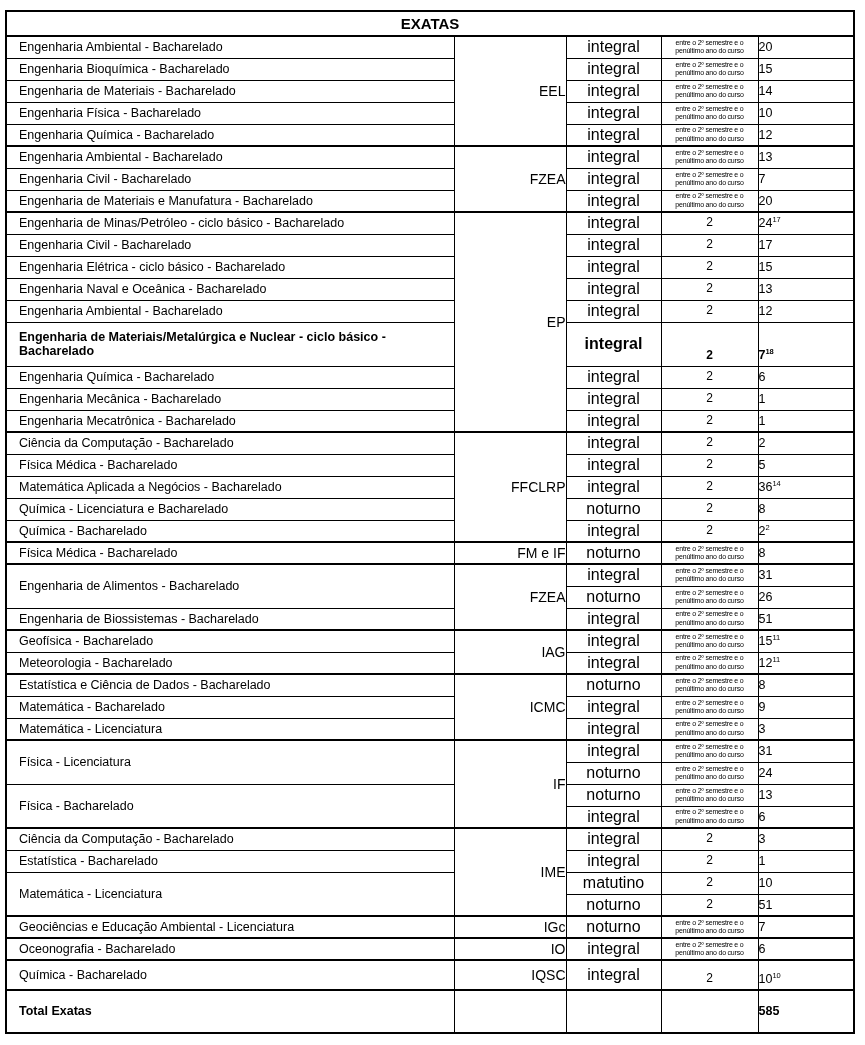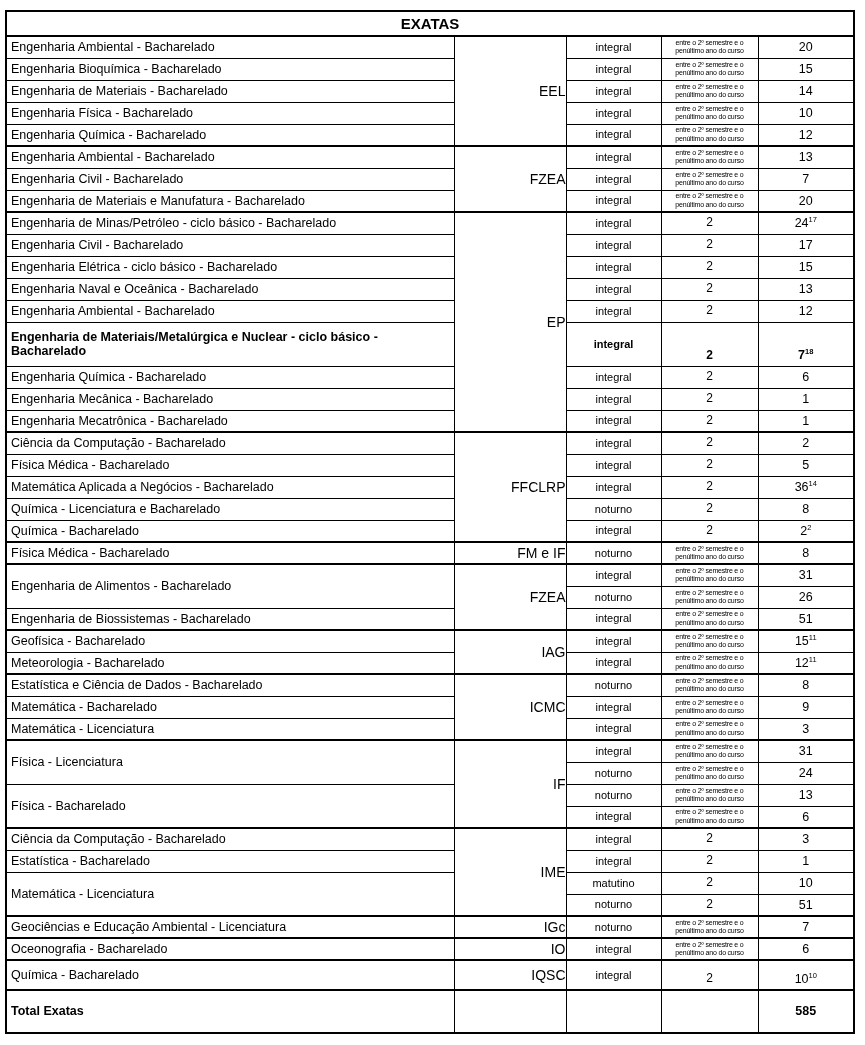--- a/index.html
+++ b/index.html
@@ -12,27 +12,27 @@
   col.c-period{width:95px;}
   col.c-sem{width:97px;}
   col.c-val{width:96px;}
   th,td{border:1px solid #000;overflow:hidden;vertical-align:middle;
        padding:0;line-height:1.15;}
   tr{height:22px;}
   tr.h-tall{height:44px;font-weight:bold;}
   tr.h-mid{height:30px;}
   tr.total-row{height:43px;}
   th.title{font-size:15px;font-weight:bold;text-align:center;height:23px;}
-  td.course{text-align:left;padding:0 3px 0 4px;font-size:12.5px;}
+  td.course{text-align:left;padding:0 3px 0 12px;font-size:12.5px;}
   td.inst{text-align:right;font-size:14px;}
-  td.period{text-align:center;font-size:11px;}
+  td.period{text-align:center;font-size:16px;}
   td.sem{text-align:center;font-size:12px;}
   td.sem .semline{display:block;font-size:7px;line-height:8.5px;
        letter-spacing:-0.2px;}
-  td.val{text-align:center;font-size:12.5px;}
+  td.val{font-size:12.5px;}
   td.val sup{font-size:7.5px;vertical-align:super;line-height:0;}
   tr.gs > td{border-top:2px solid #000;}
   td.vb{vertical-align:bottom;padding-bottom:3px;}
   tr.total-row td.course,tr.total-row td.val{font-weight:bold;}
 </style>
 </head>
 <body>
 
 <table class="main">
   <colgroup>

